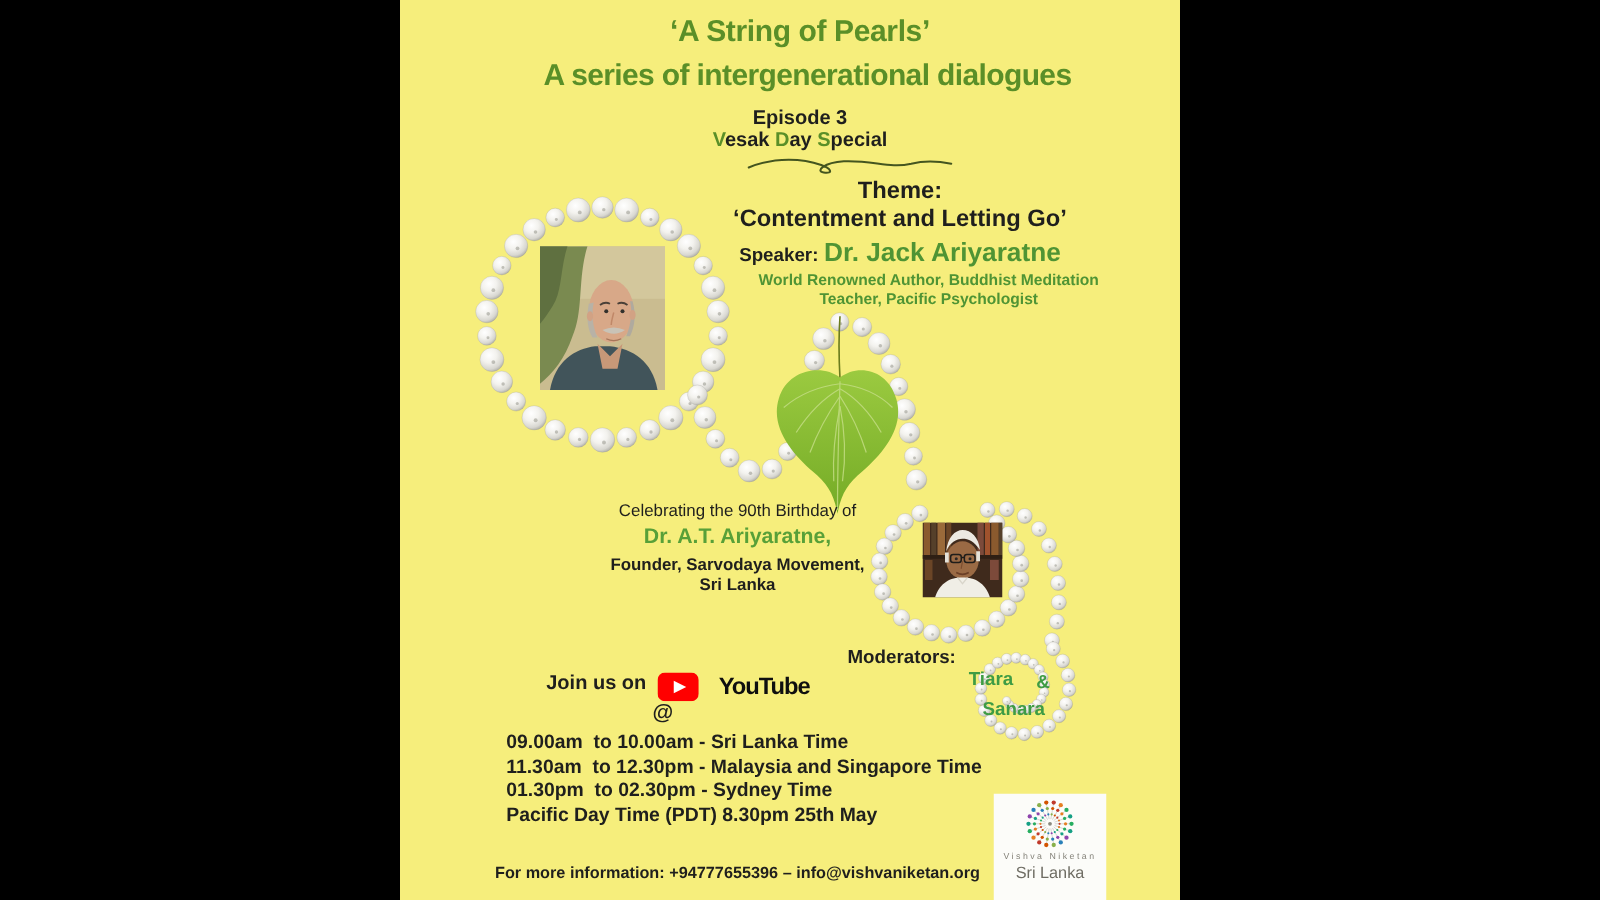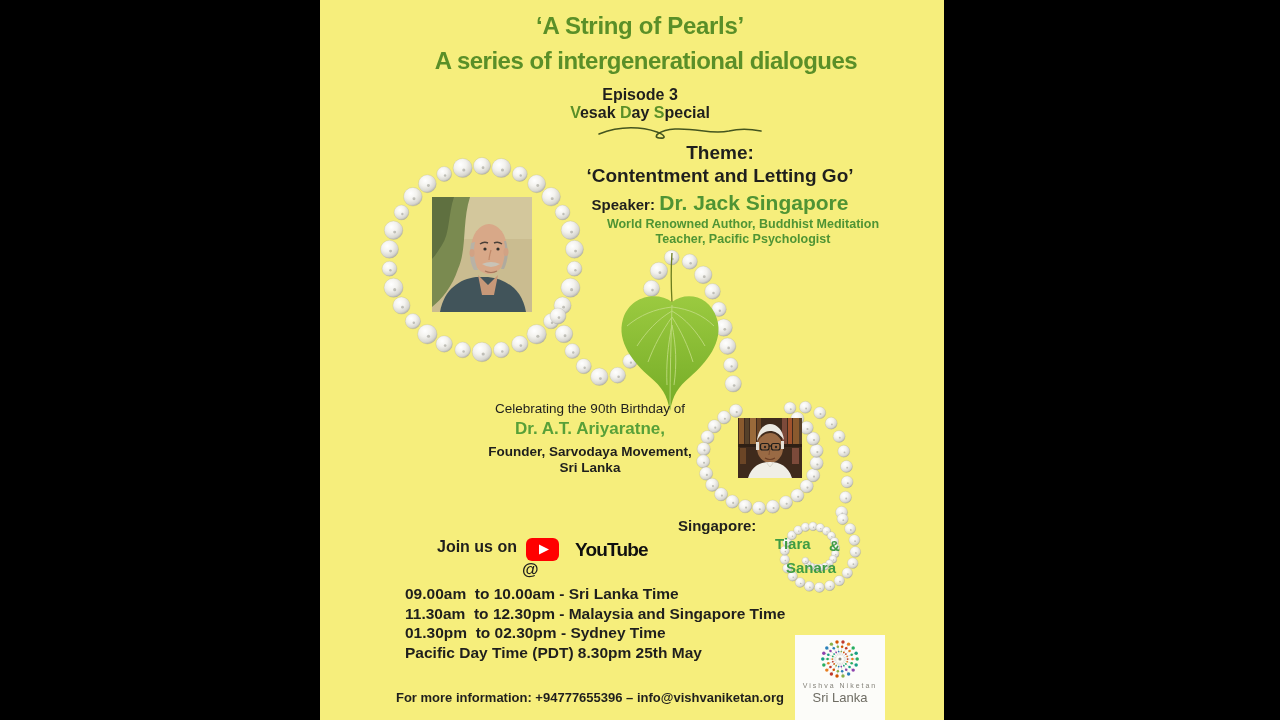--- a/index.html
+++ b/index.html
@@ -334,21 +334,21 @@
     <div class="h-center vesak"><span class="vg">V</span><span class="vd">esak </span><span class="vg">D</span><span class="vd">ay </span><span class="vg">S</span><span class="vd">pecial</span></div>
     <svg class="flourish" viewBox="0 0 170 22">
       <path d="M4,13 C26,4 48,6 62,11 C70,14 72,18 64,17 C57,16 64,9 80,8 C104,7 116,14 134,10 C146,7 156,8 166,10" fill="none" stroke="#44551f" stroke-width="1.6" stroke-linecap="round"></path>
     </svg>
 
     <div class="theme-block">
       <div class="theme-label">Theme:</div>
       <div class="theme-title">‘Contentment and Letting Go’</div>
       <div class="speaker-row">
         <span class="speaker-label">Speaker:</span>
-        <span class="speaker-name">Dr. Jack Singapore</span>
+        <span class="speaker-name">Dr. Jack Ariyaratne</span>
       </div>
       <div class="creds">World Renowned Author, Buddhist Meditation</div>
       <div class="creds">Teacher, Pacific Psychologist</div>
     </div>
 
     <svg class="kphoto" viewBox="0 0 100 115" preserveAspectRatio="none">
       <rect width="100" height="115" fill="#cabc90"></rect>
       <rect x="30" width="70" height="42" fill="#d3c79c"></rect>
       <path d="M0,0 L38,0 C30,25 35,52 26,72 C20,90 10,102 0,110 Z" fill="#7a8a50"></path>
       <path d="M0,0 L22,0 C16,18 18,36 10,48 C5,56 2,60 0,62 Z" fill="#5f7040"></path>
@@ -434,21 +434,21 @@
       <span class="yt-badge">
         <svg width="33" height="23" viewBox="0 0 33 23">
           <rect width="33" height="23" rx="6" fill="#ff0000"></rect>
           <polygon points="13,6.5 23,11.5 13,16.5" fill="#ffffff"></polygon>
         </svg>
         <span class="yt-word">YouTube</span>
       </span>
     </div>
     <div class="at">@</div>
 
-    <div class="mods-label">Singapore:</div>
+    <div class="mods-label">Moderators:</div>
     <div class="mod mod1">Tiara</div>
     <div class="mod modamp">&amp;</div>
     <div class="mod mod2">Sanara</div>
 
     <div class="times">
       <div>09.00am  to 10.00am - Sri Lanka Time</div>
       <div>11.30am  to 12.30pm - Malaysia and Singapore Time</div>
       <div>01.30pm  to 02.30pm - Sydney Time</div>
       <div>Pacific Day Time (PDT) 8.30pm 25th May</div>
     </div>

